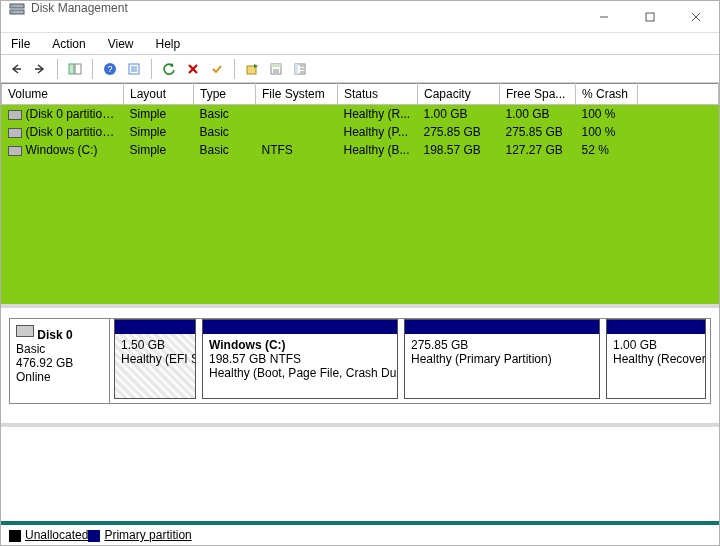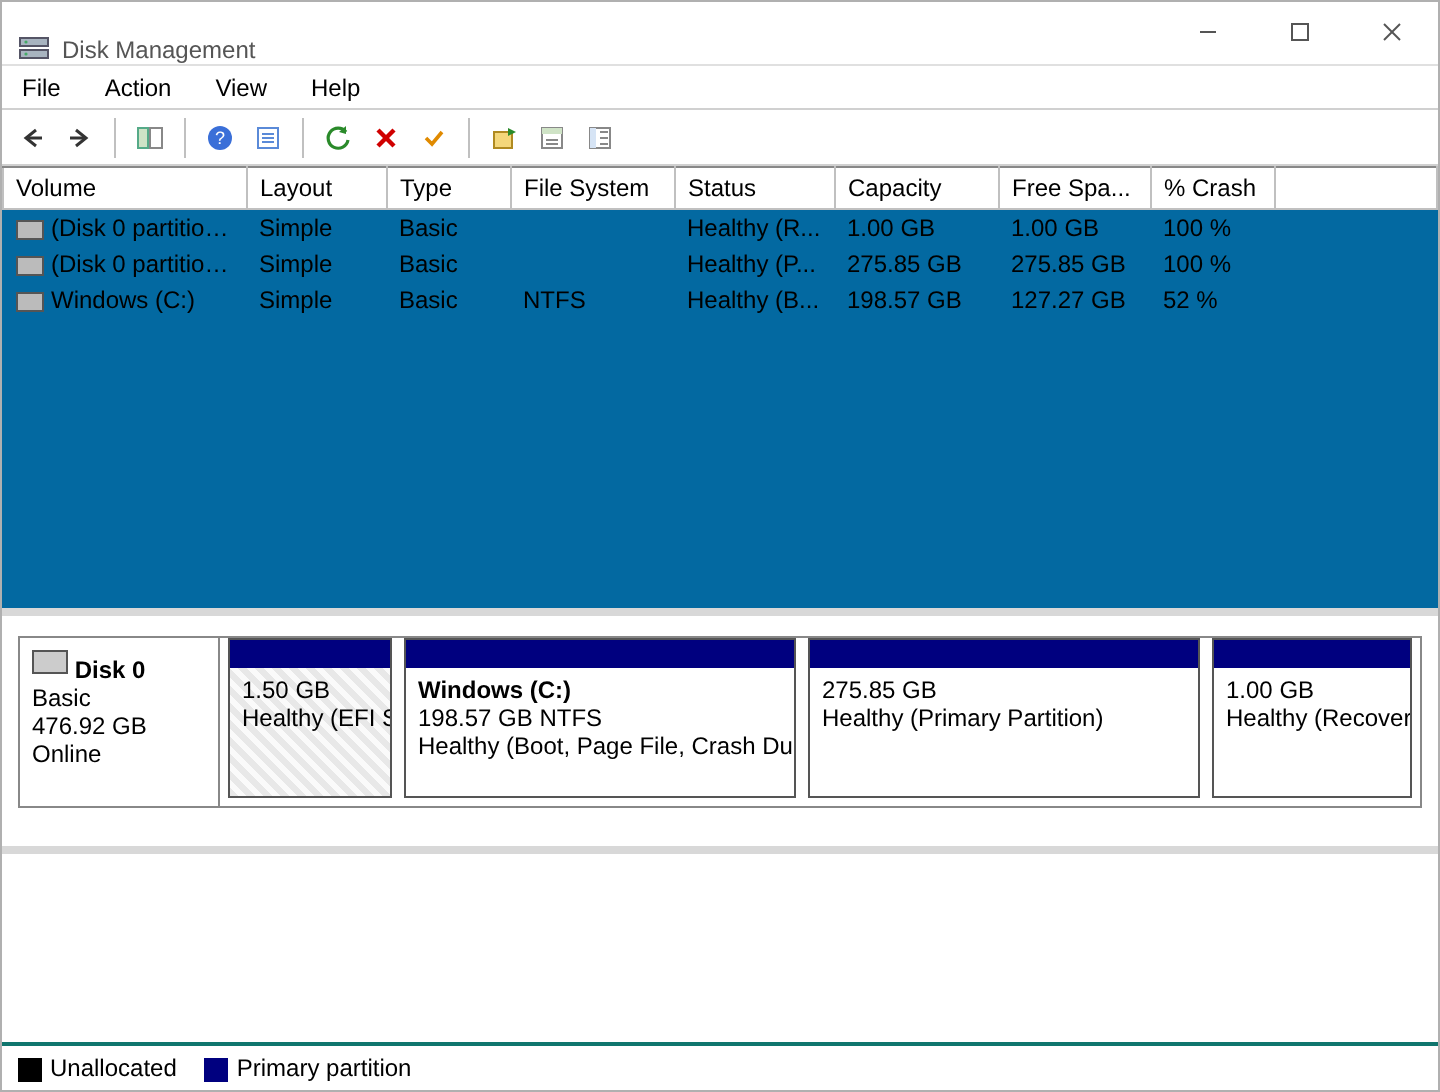--- a/index.html
+++ b/index.html
@@ -1,49 +1,49 @@
 <!DOCTYPE html>
 <html><head>
 <meta charset="utf-8">
 <style>
   * { box-sizing: border-box; }
   html, body { margin:0; padding:0; font-family: "Segoe UI", Arial, sans-serif; font-size: 12px; color:#000; background:#fff; }
   .window { width:720px; height:546px; border:1px solid #b0b0b0; display:flex; flex-direction:column; background:#fff; position:relative; }
-  .titlebar { height:32px; display:flex; align-items:flex-end; padding:0 0 0 8px; background:#fff; border-bottom:1px solid #e0e0e0;}
+  .titlebar { height:32px; display:flex; align-items:flex-start; padding:0 0 0 8px; background:#fff; border-bottom:1px solid #e0e0e0;}
   .titlebar .app-icon { width:16px; height:16px; margin-right:6px; }
   .titlebar .title { font-size:12px; color:#555;}
   .titlebar .win-controls { margin-left:auto; display:flex; }
   .titlebar .win-controls .ctrl { width:46px; height:32px; display:flex; align-items:center; justify-content:center; color:#555;}
   .menubar { height:22px; display:flex; align-items:center; padding:0 6px; gap:14px; border-bottom:1px solid #d0d0d0;}
   .menubar .menu-item { font-size:12px; color:#000000; padding:2px 4px; }
   .toolbar { height:28px; display:flex; align-items:center; padding:0 4px; gap:2px; border-bottom:1px solid #d0d0d0;}
   .toolbar .tb-btn { width:22px; height:22px; display:flex; align-items:center; justify-content:center; border:1px solid transparent; }
   .toolbar .sep { width:1px; height:20px; background:#c0c0c0; margin:0 4px; }
   .content { flex:1; display:flex; flex-direction:column; min-height:0; }
-  .list-pane { height:225px; border-bottom:4px solid #d8d8d8; overflow:hidden; position:relative; background:#0369a1; }
+  .list-pane { height:225px; border-bottom:4px solid #d8d8d8; overflow:hidden; position:relative; background:#84cc16; }
   table.volumes { width:100%; border-collapse:collapse; table-layout:fixed; }
   table.volumes th { text-align:left; font-weight:normal; font-size:12px; padding:3px 6px; border:1px solid #c0c0c0; border-top:1px solid #888; background:#fff; white-space:nowrap; overflow:hidden; }
   table.volumes td { font-size:12px; padding:2px 6px; white-space:nowrap; overflow:hidden; text-overflow:ellipsis; }
   .vol-icon { width:14px; height:10px; display:inline-block; vertical-align:middle; margin-right:4px; border:1px solid #555; background:#ddd; position:relative; }
   .vol-icon.blue { background:#3a6fd8; border-color:#224; }
   .vol-icon.gray { background:#bbb; }
   .disk-pane { flex:1; padding:10px 8px; border-bottom:4px solid #d8d8d8; overflow:hidden;}
   .disk-row { display:flex; height:86px; border:1px solid #888; }
   .disk-info { width:100px; padding:6px; font-size:12px; border-right:1px solid #888; display:flex; flex-direction:column;}
   .disk-info .dname { font-weight:bold; }
   .disk-info .dicon { width:18px; height:12px; border:1px solid #555; background:#ccc; margin-bottom:2px; display:inline-block;}
   .disk-parts { flex:1; display:flex; gap:6px; padding:0 4px 4px 4px; align-items:stretch;}
   .part { border:1px solid #555; display:flex; flex-direction:column; min-width:0; }
   .part .stripe { height:14px; background:#00007f; }
   .part.hatched .body { 
      background-image: repeating-linear-gradient(45deg, #e8e8e8 0, #e8e8e8 3px, #fafafa 3px, #fafafa 6px);
   }
   .part .body { flex:1; padding:4px 6px; font-size:12px; overflow:hidden; white-space:nowrap; }
   .part .pname { font-weight:bold; display:block; }
-  .legend-bar { height:24px; display:flex; align-items:center; padding:0 8px; gap:14px; font-size:12px; background:#fff; border-top:2px solid #0f766e;}
+  .legend-bar { height:24px; display:flex; align-items:center; padding:0 8px; font-size:12px; background:#fff; border-top:4px solid #0f766e;text-decoration:underline;}
   .legend-swatch { width:12px; height:12px; display:inline-block; vertical-align:middle; margin-right:4px;}
   .sw-black { background:#000; }
   .sw-navy { background:#00007f; }
 </style>
 </head>
 <body>
 
 <div class="window">
 
   <div class="titlebar">

